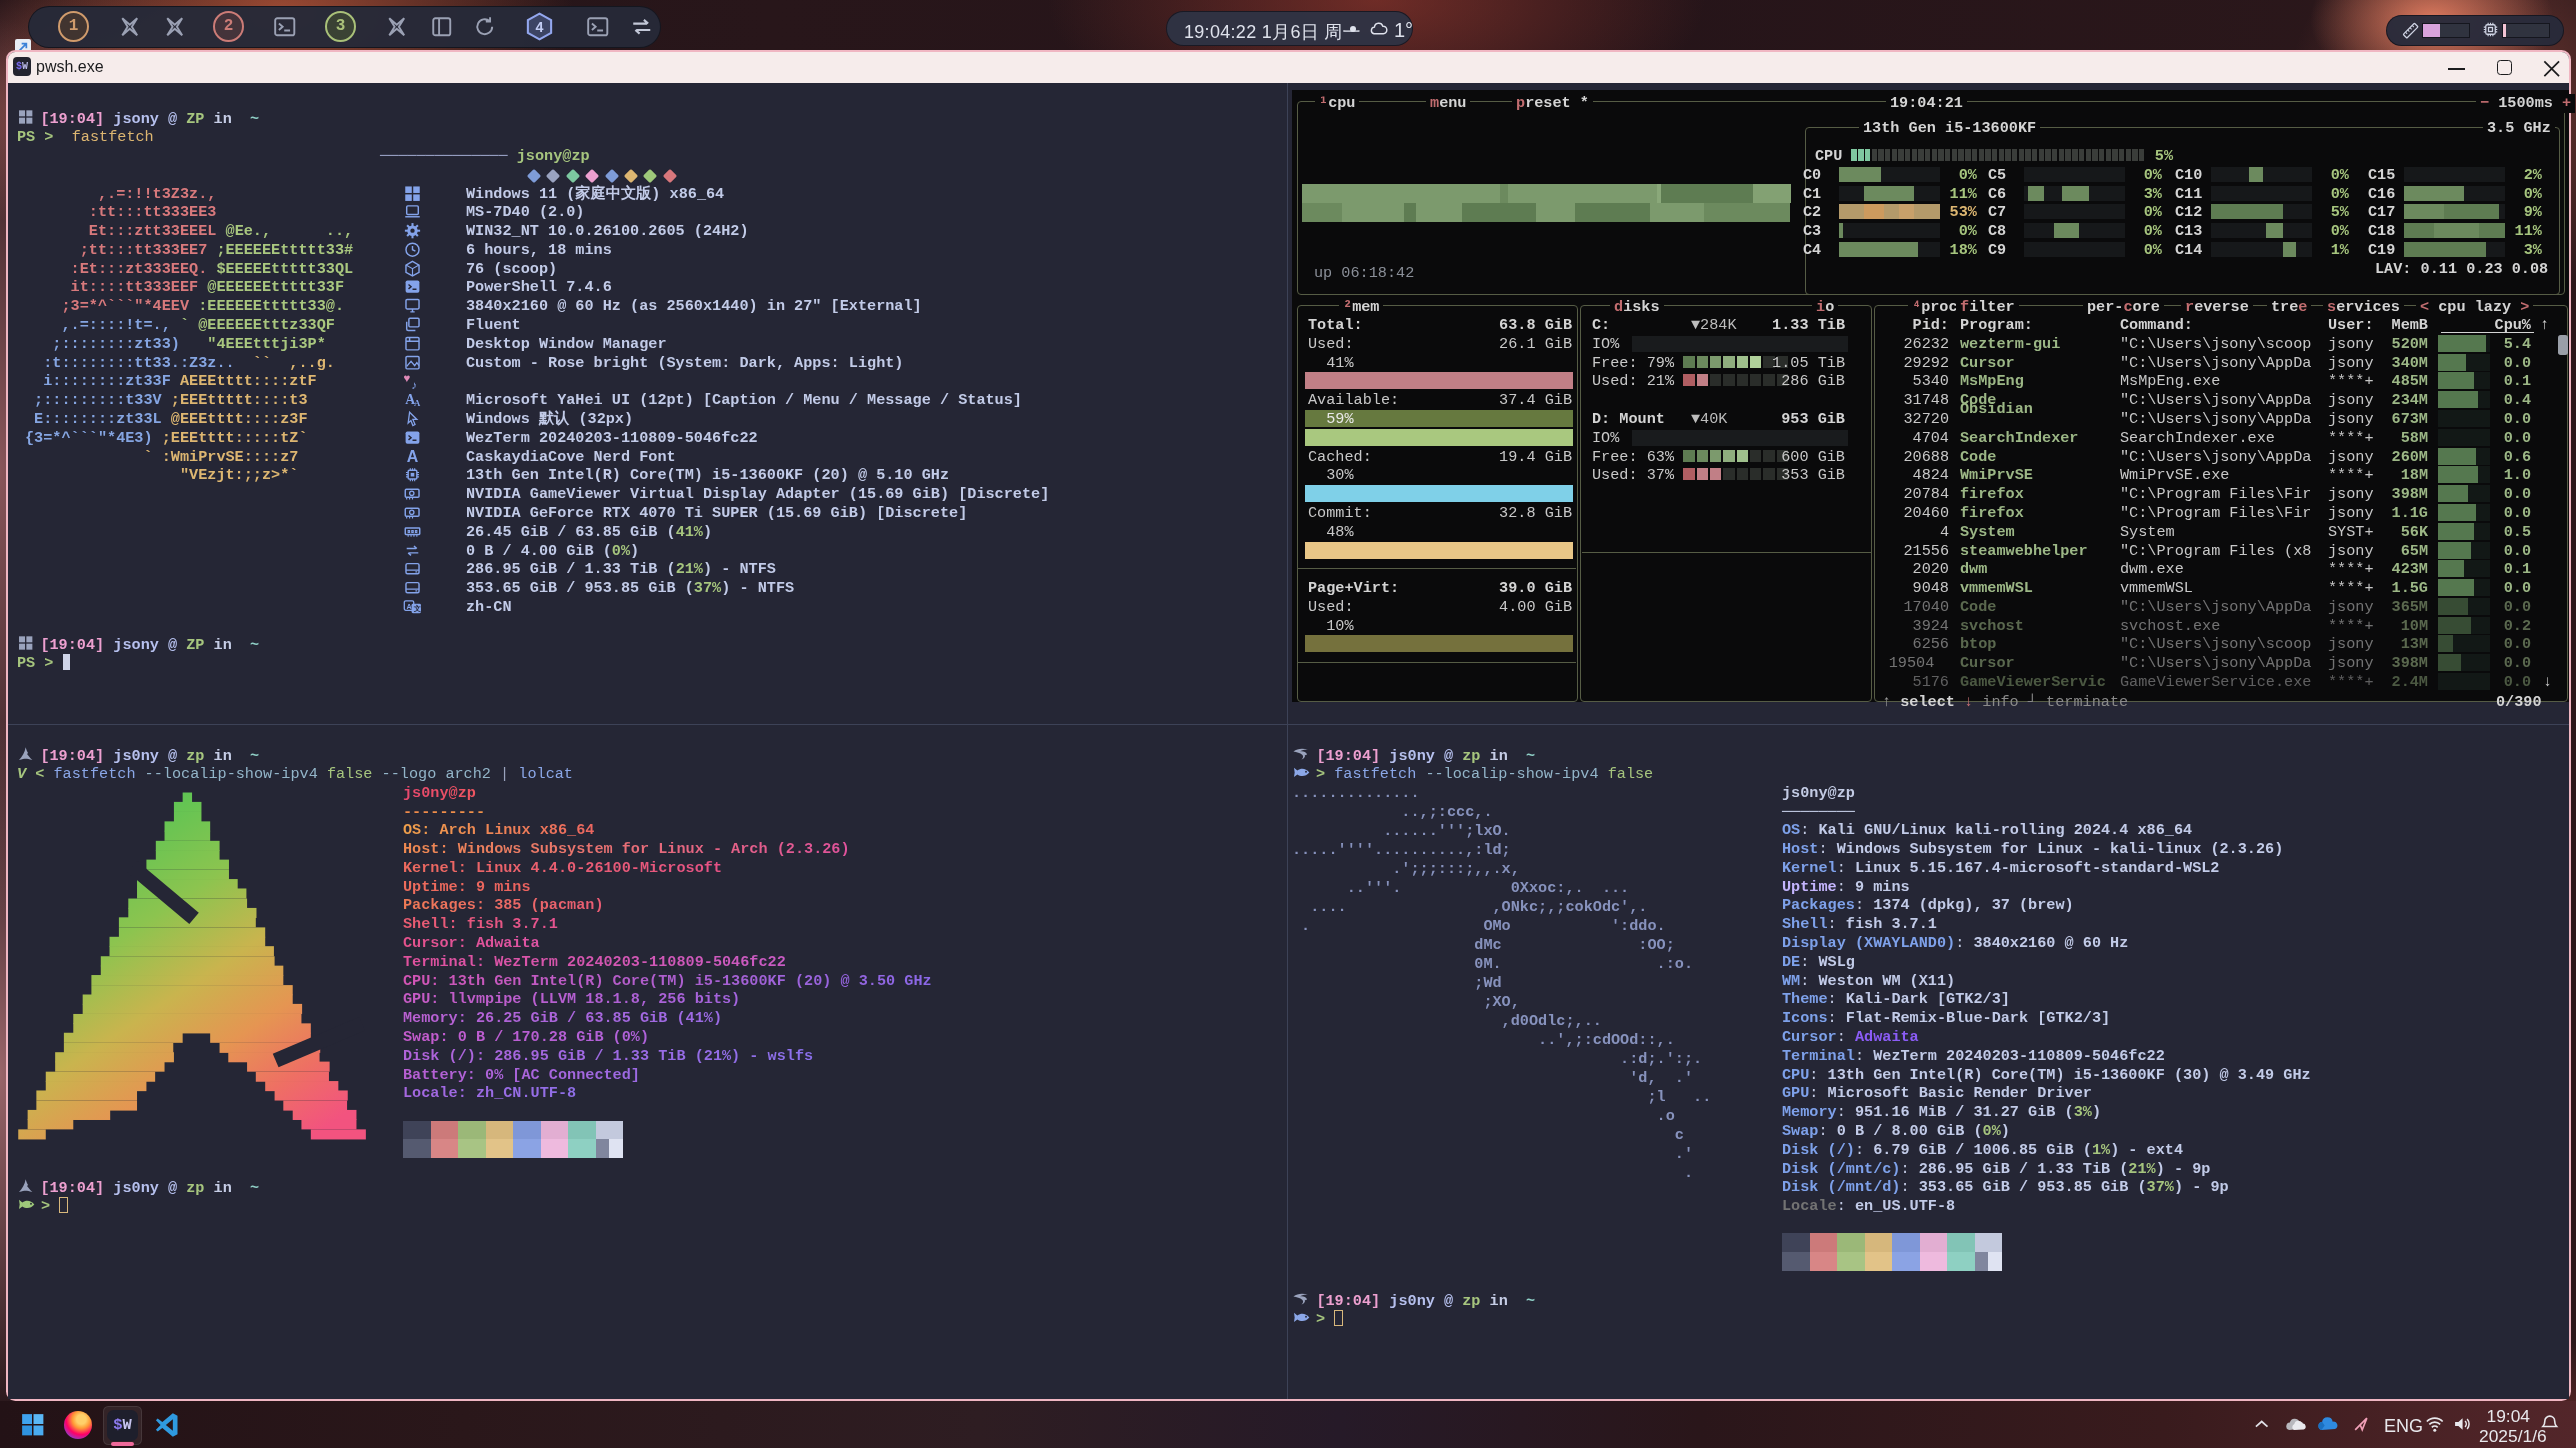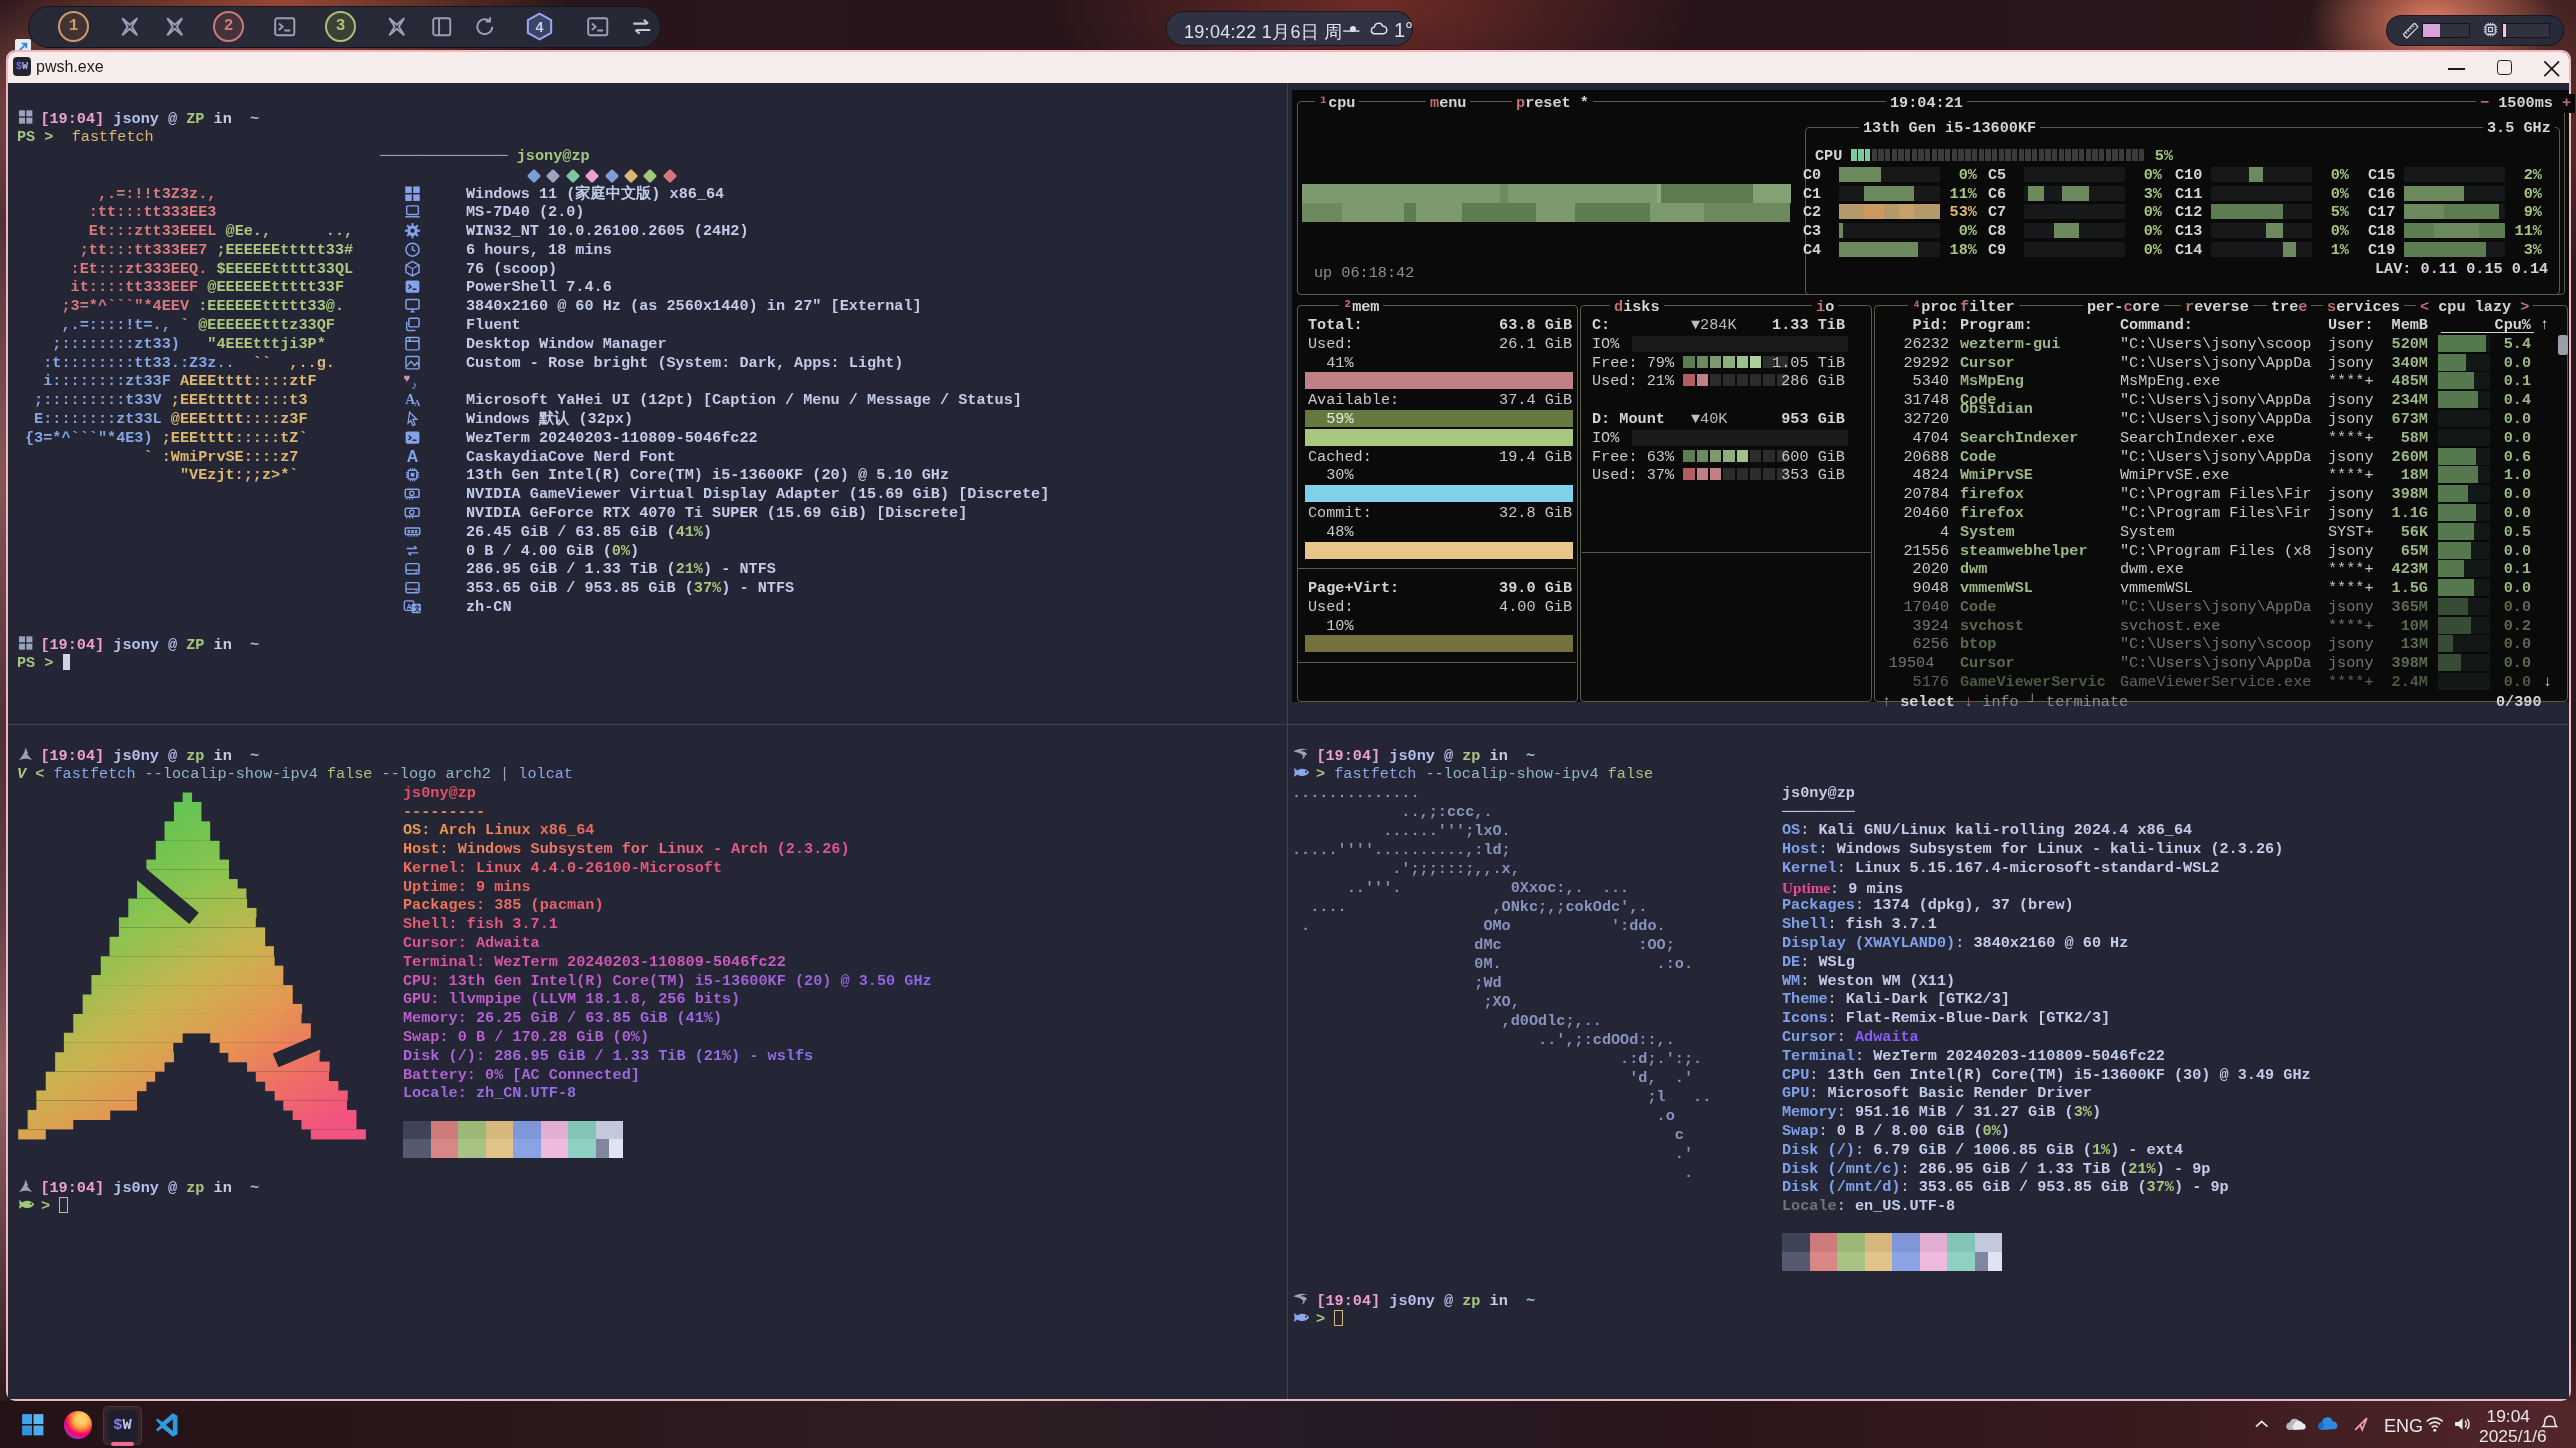--- a/index.html
+++ b/index.html
@@ -393,21 +393,21 @@
                                        ;l   ..
                                         .o
                                           c
                                           .'
                                            .</div>
 <div class="t" style="left:1782px;top:784px;"><span style="color:#c3cbe4;font-weight:bold;">js0ny@zp</span></div>
 <div class="t" style="left:1782px;top:803px;"><span style="color:#c3cbe4;">────────</span></div>
 <div class="t" style="left:1782px;top:821px;"><span style="color:#7ea1ea;font-weight:bold;">OS</span><span style="color:#c3cbe4;">: </span><span style="color:#c2cbe8;font-weight:bold;">Kali GNU/Linux kali-rolling 2024.4 x86_64</span></div>
 <div class="t" style="left:1782px;top:840px;"><span style="color:#7ea1ea;font-weight:bold;">Host</span><span style="color:#c3cbe4;">: </span><span style="color:#c2cbe8;font-weight:bold;">Windows Subsystem for Linux - kali-linux (2.3.26)</span></div>
 <div class="t" style="left:1782px;top:859px;"><span style="color:#7ea1ea;font-weight:bold;">Kernel</span><span style="color:#c3cbe4;">: </span><span style="color:#c2cbe8;font-weight:bold;">Linux 5.15.167.4-microsoft-standard-WSL2</span></div>
-<div class="t" style="left:1782px;top:878px;"><span style="color:#ec4899;font-weight:bold;font-family:Liberation Serif, serif;">Uptime</span><span style="color:#c3cbe4;">: </span><span style="color:#c2cbe8;font-weight:bold;">9 mins</span></div>
+<div class="t" style="left:1782px;top:878px;"><span style="color:#c4b5fd;font-weight:bold;">Uptime</span><span style="color:#c3cbe4;">: </span><span style="color:#c2cbe8;font-weight:bold;">9 mins</span></div>
 <div class="t" style="left:1782px;top:896px;"><span style="color:#7ea1ea;font-weight:bold;">Packages</span><span style="color:#c3cbe4;">: </span><span style="color:#c2cbe8;font-weight:bold;">1374 (dpkg), 37 (brew)</span></div>
 <div class="t" style="left:1782px;top:915px;"><span style="color:#7ea1ea;font-weight:bold;">Shell</span><span style="color:#c3cbe4;">: </span><span style="color:#c2cbe8;font-weight:bold;">fish 3.7.1</span></div>
 <div class="t" style="left:1782px;top:934px;"><span style="color:#7ea1ea;font-weight:bold;">Display (XWAYLAND0)</span><span style="color:#c3cbe4;">: </span><span style="color:#c2cbe8;font-weight:bold;">3840x2160 @ 60 Hz</span></div>
 <div class="t" style="left:1782px;top:953px;"><span style="color:#7ea1ea;font-weight:bold;">DE</span><span style="color:#c3cbe4;">: </span><span style="color:#c2cbe8;font-weight:bold;">WSLg</span></div>
 <div class="t" style="left:1782px;top:972px;"><span style="color:#7ea1ea;font-weight:bold;">WM</span><span style="color:#c3cbe4;">: </span><span style="color:#c2cbe8;font-weight:bold;">Weston WM (X11)</span></div>
 <div class="t" style="left:1782px;top:990px;"><span style="color:#7ea1ea;font-weight:bold;">Theme</span><span style="color:#c3cbe4;">: </span><span style="color:#c2cbe8;font-weight:bold;">Kali-Dark [GTK2/3]</span></div>
 <div class="t" style="left:1782px;top:1009px;"><span style="color:#7ea1ea;font-weight:bold;">Icons</span><span style="color:#c3cbe4;">: </span><span style="color:#c2cbe8;font-weight:bold;">Flat-Remix-Blue-Dark [GTK2/3]</span></div>
 <div class="t" style="left:1782px;top:1028px;"><span style="color:#7ea1ea;font-weight:bold;">Cursor</span><span style="color:#c3cbe4;">: </span><span style="color:#8b5cf6;font-weight:bold;">Adwaita</span></div>
 <div class="t" style="left:1782px;top:1047px;"><span style="color:#7ea1ea;font-weight:bold;">Terminal</span><span style="color:#c3cbe4;">: </span><span style="color:#c2cbe8;font-weight:bold;">WezTerm 20240203-110809-5046fc22</span></div>
 <div class="t" style="left:1782px;top:1066px;"><span style="color:#7ea1ea;font-weight:bold;">CPU</span><span style="color:#c3cbe4;">: </span><span style="color:#c2cbe8;font-weight:bold;">13th Gen Intel(R) Core(TM) i5-13600KF (30) @ 3.49 GHz</span></div>
@@ -480,21 +480,21 @@
 <div class="t" style="left:2175px;top:166px;"><span style="color:#d4d4d4;font-weight:bold;">C10 </span><span style="display:inline-block;position:relative;width:101px;height:14.8px;background:#16181a;vertical-align:-2.7px;overflow:hidden;"><div style="position:absolute;left:38px;top:0;width:14px;height:100%;background:#6c8a5e;"></div></span><span style="color:#a6c57e;font-weight:bold;">  0%</span></div>
 <div class="t" style="left:2175px;top:185px;"><span style="color:#d4d4d4;font-weight:bold;">C11 </span><span style="display:inline-block;position:relative;width:101px;height:14.8px;background:#16181a;vertical-align:-2.7px;overflow:hidden;"></span><span style="color:#a6c57e;font-weight:bold;">  0%</span></div>
 <div class="t" style="left:2175px;top:203px;"><span style="color:#d4d4d4;font-weight:bold;">C12 </span><span style="display:inline-block;position:relative;width:101px;height:14.8px;background:#16181a;vertical-align:-2.7px;overflow:hidden;"><div style="position:absolute;left:0px;top:0;width:72px;height:100%;background:#5e7c52;"></div></span><span style="color:#a6c57e;font-weight:bold;">  5%</span></div>
 <div class="t" style="left:2175px;top:222px;"><span style="color:#d4d4d4;font-weight:bold;">C13 </span><span style="display:inline-block;position:relative;width:101px;height:14.8px;background:#16181a;vertical-align:-2.7px;overflow:hidden;"><div style="position:absolute;left:55px;top:0;width:17px;height:100%;background:#6c8a5e;"></div></span><span style="color:#a6c57e;font-weight:bold;">  0%</span></div>
 <div class="t" style="left:2175px;top:241px;"><span style="color:#d4d4d4;font-weight:bold;">C14 </span><span style="display:inline-block;position:relative;width:101px;height:14.8px;background:#16181a;vertical-align:-2.7px;overflow:hidden;"><div style="position:absolute;left:72px;top:0;width:12.7px;height:100%;background:#6c8a5e;"></div></span><span style="color:#a6c57e;font-weight:bold;">  1%</span></div>
 <div class="t" style="left:2368px;top:166px;"><span style="color:#d4d4d4;font-weight:bold;">C15 </span><span style="display:inline-block;position:relative;width:101px;height:14.8px;background:#16181a;vertical-align:-2.7px;overflow:hidden;"></span><span style="color:#a6c57e;font-weight:bold;">  2%</span></div>
 <div class="t" style="left:2368px;top:185px;"><span style="color:#d4d4d4;font-weight:bold;">C16 </span><span style="display:inline-block;position:relative;width:101px;height:14.8px;background:#16181a;vertical-align:-2.7px;overflow:hidden;"><div style="position:absolute;left:0px;top:0;width:60px;height:100%;background:#6c8a5e;"></div></span><span style="color:#a6c57e;font-weight:bold;">  0%</span></div>
 <div class="t" style="left:2368px;top:203px;"><span style="color:#d4d4d4;font-weight:bold;">C17 </span><span style="display:inline-block;position:relative;width:101px;height:14.8px;background:#16181a;vertical-align:-2.7px;overflow:hidden;"><div style="position:absolute;left:0px;top:0;width:95px;height:100%;background:#5e7c52;"></div><div style="position:absolute;left:0px;top:0;width:40px;height:100%;background:#6c8a5e;"></div></span><span style="color:#a6c57e;font-weight:bold;">  9%</span></div>
 <div class="t" style="left:2368px;top:222px;"><span style="color:#d4d4d4;font-weight:bold;">C18 </span><span style="display:inline-block;position:relative;width:101px;height:14.8px;background:#16181a;vertical-align:-2.7px;overflow:hidden;"><div style="position:absolute;left:0px;top:0;width:101px;height:100%;background:#5e7c52;"></div><div style="position:absolute;left:30px;top:0;width:45px;height:100%;background:#6c8a5e;"></div></span><span style="color:#a6c57e;font-weight:bold;"> 11%</span></div>
 <div class="t" style="left:2368px;top:241px;"><span style="color:#d4d4d4;font-weight:bold;">C19 </span><span style="display:inline-block;position:relative;width:101px;height:14.8px;background:#16181a;vertical-align:-2.7px;overflow:hidden;"><div style="position:absolute;left:0px;top:0;width:82px;height:100%;background:#5e7c52;"></div></span><span style="color:#a6c57e;font-weight:bold;">  3%</span></div>
-<div class="t" style="left:2375px;top:260px;"><span style="color:#d4d4d4;font-weight:bold;">LAV: </span><span style="color:#d4d4d4;font-weight:bold;">0.11 0.15 0.14</span></div>
+<div class="t" style="left:2375px;top:260px;"><span style="color:#d4d4d4;font-weight:bold;">LAV: </span><span style="color:#d4d4d4;font-weight:bold;">0.11 0.23 0.08</span></div>
 <div class="t" style="left:1314px;top:264px;"><span style="color:#8a8f98;">up 06:18:42</span></div>
 <div class="b" style="left:1297px;top:305px;width:281px;height:397px;border:1.3px solid #565c45;border-radius:4px;"></div>
 <div class="t" style="left:1339px;top:298px;background:#0a0a0b;padding:0 4px;"><span style="color:#c26d70;font-weight:bold;">²</span><span style="color:#d4d4d4;font-weight:bold;">mem</span></div>
 <div class="t" style="left:1308px;top:316px;"><span style="color:#d4d4d4;font-weight:bold;">Total:</span></div>
 <div class="t" style="left:1423px;top:316px;width:149px;text-align:right;"><span style="color:#d4d4d4;font-weight:bold;">63.8 GiB</span></div>
 <div class="t" style="left:1308px;top:335px;"><span style="color:#c8c8c8;">Used:</span></div>
 <div class="t" style="left:1423px;top:335px;width:149px;text-align:right;"><span style="color:#c8c8c8;">26.1 GiB</span></div>
 <div class="t" style="left:1308px;top:354px;"><span style="color:#c8c8c8;">  41%</span></div>
 <div class="b" style="left:1305px;top:372px;width:268px;height:17.4px;background:#c17f86;"></div>
 <div class="t" style="left:1308px;top:391px;"><span style="color:#c8c8c8;">Available:</span></div>

